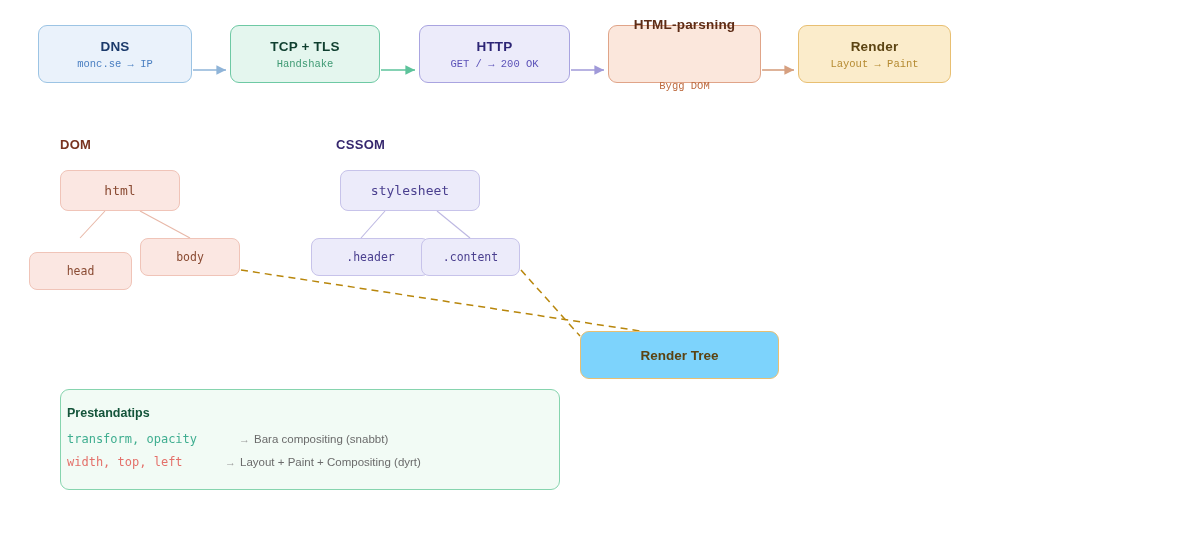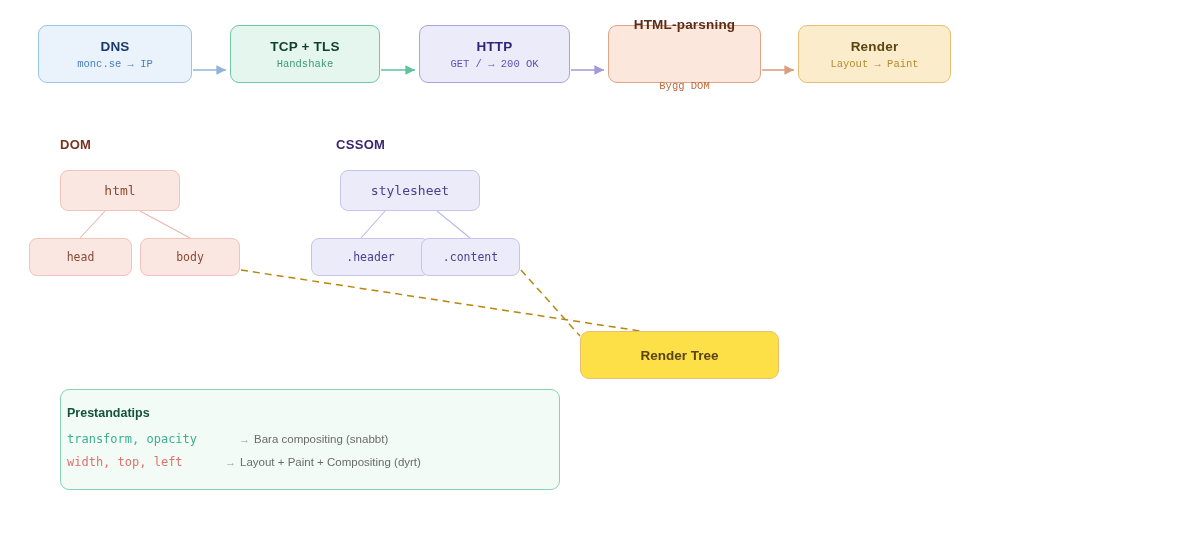--- a/index.html
+++ b/index.html
@@ -96,32 +96,32 @@
     background: #fbe7e2;
     border-color: #f0c4b8;
     color: #8a4b33;
   }
   .node.css-n {
     background: #ecebfa;
     border-color: #c7c3ea;
     color: #4a3f8f;
   }
   .node.n-html  { left: 60px;  top: 170px; width: 120px; height: 41px; font-size: 13px; }
-  .node.n-head  { left: 29px;  top: 238px; width: 103px; height: 38px; font-size: 11.5px; }
+  .node.n-head  { left: 29px;  top: 252px; width: 103px; height: 38px; font-size: 11.5px; }
   .node.n-body  { left: 140px; top: 238px; width: 100px; height: 38px; font-size: 11.5px; }
   .node.n-sheet { left: 340px; top: 170px; width: 140px; height: 41px; font-size: 13px; }
   .node.n-header{ left: 311px; top: 238px; width: 119px; height: 38px; font-size: 11.5px; }
   .node.n-content{left: 421px; top: 238px; width: 99px;  height: 38px; font-size: 11.5px; }
 
   .node.rendertree {
     left: 580px;
     top: 331px;
     width: 199px;
     height: 48px;
-    background: #fde047;
+    background: #7dd3fc;
     border: 1.4px solid #e8bf72;
     border-radius: 9px;
     color: #5b4312;
     font-family: "Liberation Sans", sans-serif;
     font-size: 13.5px;
     font-weight: bold;
   }
 
   
   .tips {

